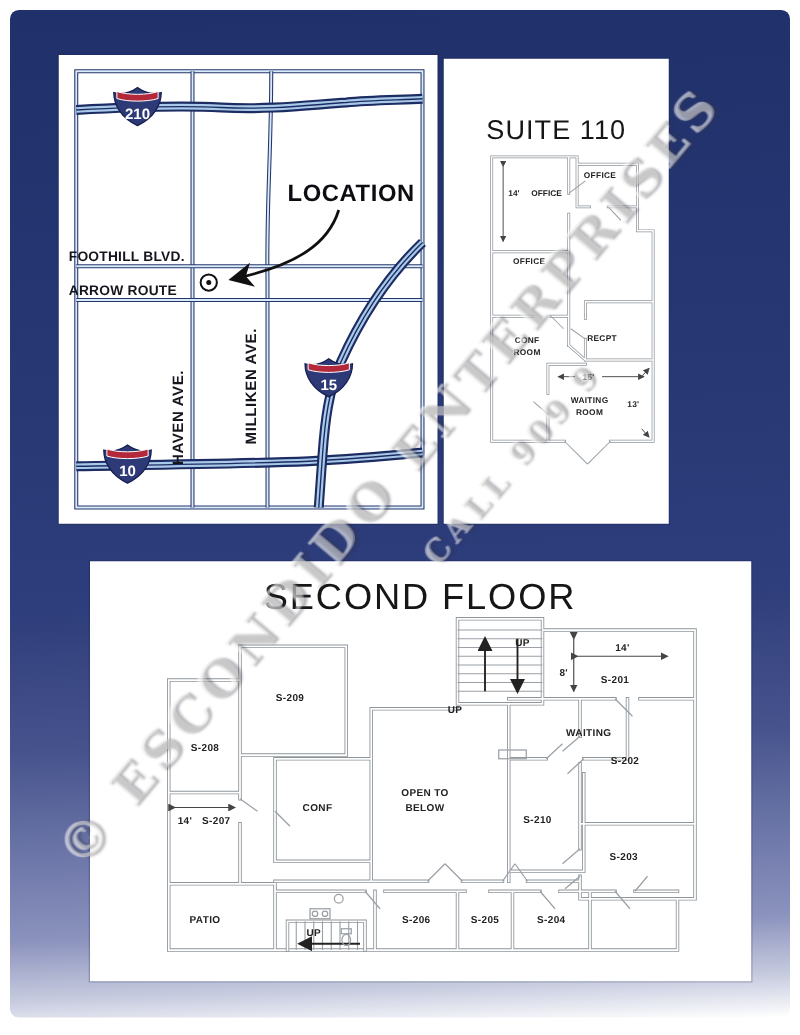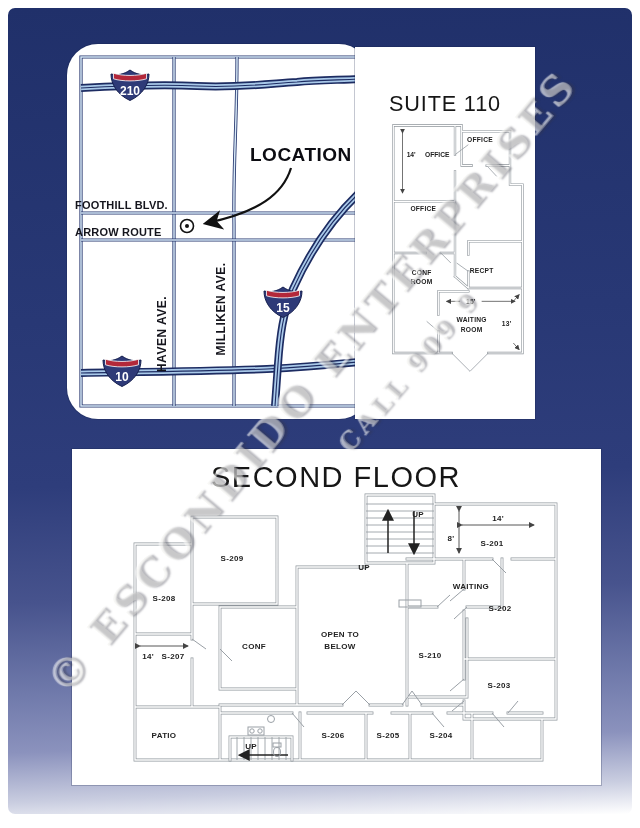--- a/index.html
+++ b/index.html
@@ -47,21 +47,21 @@
              text-shadow:2px 2px 2px rgba(55,55,70,0.35), -1px -1px 1px rgba(255,255,255,0.5);}
   .wm1{font-size:40px;letter-spacing:5px;}
   .wm2{font-size:25px;letter-spacing:4px;margin-top:30px;margin-left:140px;}
 </style>
 </head>
 <body>
 
 <div class="poster">
   <div class="bg"></div>
 
-  <div class="panel" style="left:67px;top:44px;width:303px;height:375px;border-radius:31px;">
+  <div class="panel" style="left:47px;top:44px;width:303px;height:375px;">
     <svg viewBox="0 0 303 375">
       <defs>
         <path id="mapFrame" d="M14,13 H291 V362 H14 Z"></path>
         <path id="stHaven" d="M107,13 V362"></path>
         <path id="stMilliken" d="M170,13 C170,80 166,120 167,180 L167,362"></path>
         <path id="stFoothill" d="M14,169 H291"></path>
         <path id="stArrow" d="M14,196 H291"></path>
         <path id="fw210" d="M14,44 C50,42 90,40 130,42 C170,44 200,40 230,38 C250,36 275,36 291,35"></path>
         <path id="fw10" d="M14,329 C70,328 150,327 200,325 C240,323 270,320 291,318"></path>
         <path id="fw15" d="M291,150 C262,178 240,214 226,245 C216,268 213,292 211,320 L208,362"></path>

